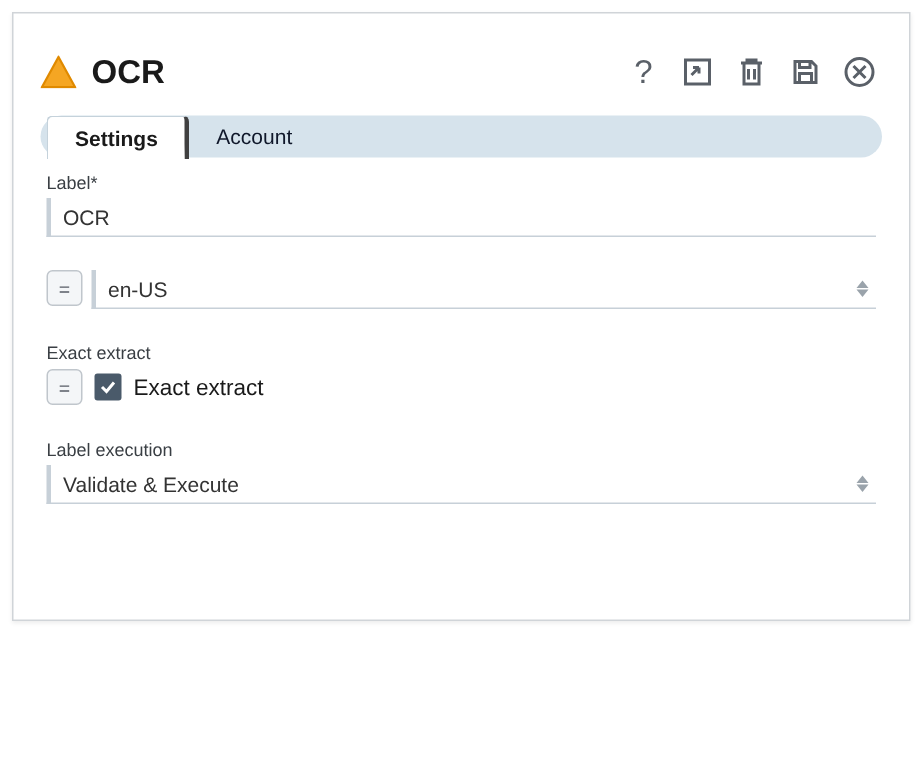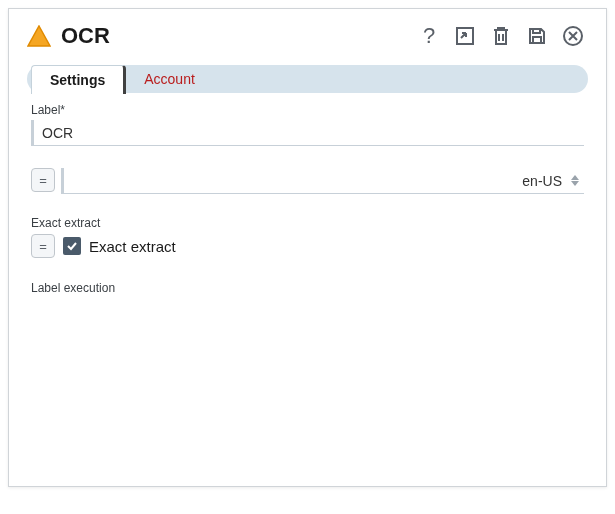--- a/index.html
+++ b/index.html
@@ -3,25 +3,25 @@
   <meta charset="utf-8">
   <style>
     * { box-sizing: border-box; margin: 0; padding: 0; }
     body {
       font-family: -apple-system, BlinkMacSystemFont, "Segoe UI", Arial, sans-serif;
       background: #fff;
       padding: 8px;
     }
     .panel {
       width: 599px;
-      height: 479px;
+      height: 406px;
       border: 1px solid #d0d4d8;
       box-shadow: 0 1px 3px rgba(0,0,0,0.08);
       background: #fff;
-      padding: 12px 18px;
+      padding: 24px 18px;
       position: relative;
     }
     .header {
       display: flex;
       align-items: center;
       justify-content: space-between;
       margin-bottom: 14px;
     }
     .header-left {
       display: flex;
@@ -57,21 +57,21 @@
       border-radius: 14px;
       height: 28px;
       padding: 0 4px;
       margin-bottom: 10px;
     }
     .tab {
       padding: 0 18px;
       height: 28px;
       line-height: 28px;
       font-size: 14px;
-      color: #b91c1c;
+      color: #0f172a;
       cursor: pointer;
       border-radius: 4px 4px 0 0;
     }
     .tab.active {
       background: #fff;
       font-weight: 700;
       color: #1a1a1a;
       border-top: 1px solid #c5d2db;
       border-left: 1px solid #c5d2db;
       border-right: 3px solid #404040;
@@ -128,21 +128,20 @@
       align-items: center;
       border-left: 3px solid #c7d0d8;
       border-bottom: 1px solid #c7d0d8;
       height: 26px;
     }
     .select-value {
       flex: 1;
       padding: 0 8px;
       font-size: 14px;
       color: #333;
-      text-align: right;
     }
     .spinner {
       width: 14px;
       display: flex;
       flex-direction: column;
       align-items: center;
       gap: 1px;
       padding-right: 4px;
     }
     .spinner .arr {
@@ -256,16 +255,25 @@
           <svg width="14" height="14" viewBox="0 0 14 14">
               <path d="M3 7 L6 10 L11 4" stroke="#fff" stroke-width="2" fill="none"></path>
             </svg>
         </div>
         <span class="checkbox-label">Exact extract</span>
       </div>
     </div>
 
     <div class="field">
       <span class="field-label">Label execution</span>
+      <div class="input-row">
+        <div class="select-wrap">
+          <span class="select-value">Validate &amp; Execute</span>
+          <div class="spinner">
+            <div class="arr up"></div>
+            <div class="arr down"></div>
+          </div>
+        </div>
+      </div>
     </div>
 
   </div>
 </div>
 
 </body></html>

